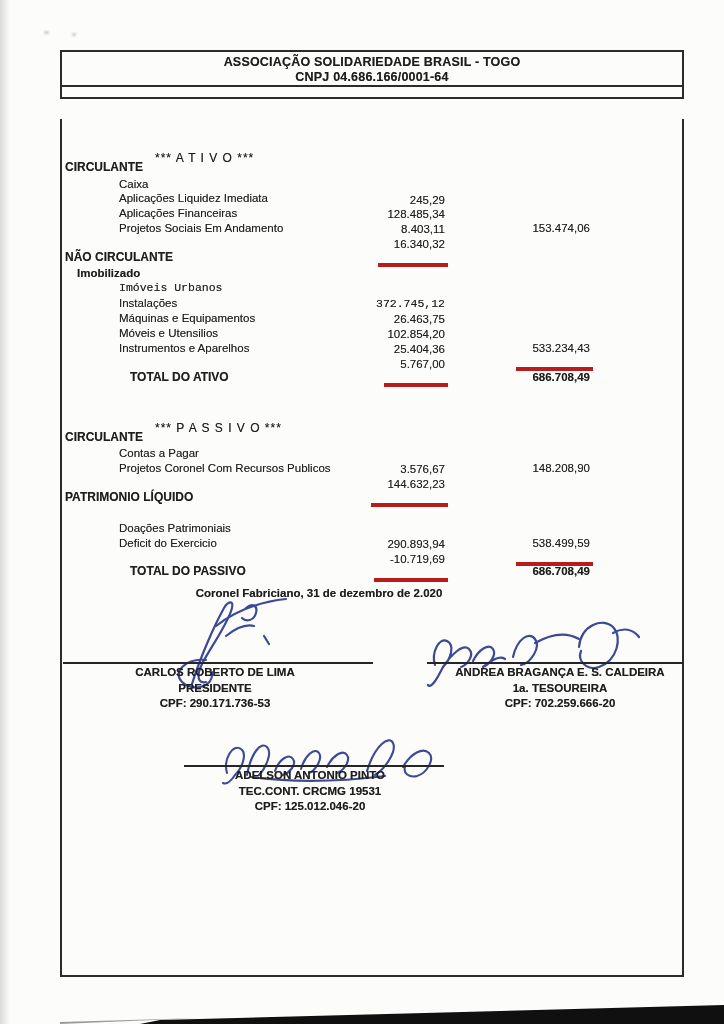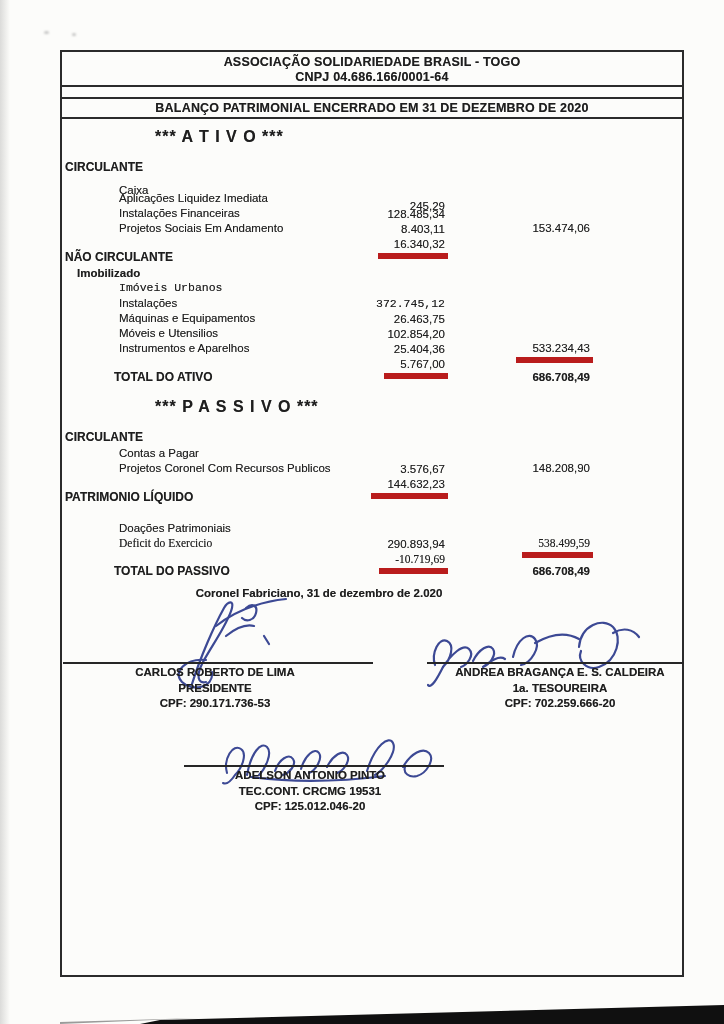--- a/index.html
+++ b/index.html
@@ -24,27 +24,27 @@
   .ctr{text-align:center;}
   .b{font-weight:700;}
   .hline{font-size:12.5px;font-weight:700;letter-spacing:.2px;line-height:15px;
     text-shadow:0 0 .4px rgba(0,0,0,.5);}
   
   .row{position:absolute;left:0;width:620px;height:15px;font-size:11.5px;line-height:14px;
     text-shadow:0 0 .4px rgba(0,0,0,.45);}
   .grp{left:3px;font-weight:700;font-size:12px;}
   .sub{left:15px;font-weight:700;font-size:11.5px;}
   .lbl{position:absolute;left:57px;white-space:nowrap;}
-  .lbl-total{position:absolute;left:52px;font-weight:700;font-size:12px;white-space:nowrap;}
+  .lbl-total{position:absolute;left:68px;font-weight:700;font-size:12px;white-space:nowrap;}
   .c1{position:absolute;left:230px;width:153px;text-align:right;margin-top:16px;}
   .c2{position:absolute;left:400px;width:128px;text-align:right;}
   .val{display:inline-block;}
-  .ul .val{border-bottom:6px solid #b91c1c;padding:0 3px 2px 16px;margin-right:-3px;}
-  .heading-stars{position:absolute;left:93px;font-weight:700;font-size:16px;letter-spacing:1px;
-    text-shadow:0 0 .4px rgba(0,0,0,.5);}
+  .ul .val{border-bottom:4px solid #b91c1c;padding:0 3px 12px 16px;margin-right:-3px;}
+  .heading-stars{position:absolute;left:93px;font-weight:400;font-size:12px;letter-spacing:1px;
+    text-shadow:0 0 .4px rgba(0,0,0,.5);margin-top:23px;}
   .dateline{position:absolute;left:257px;transform:translateX(-50%);white-space:nowrap;
     font-weight:700;font-size:11.5px;text-shadow:0 0 .4px rgba(0,0,0,.5);}
   
   .sigline{position:absolute;height:0;border-top:2px solid #262626;}
   .sigblock{position:absolute;width:280px;text-align:center;font-weight:700;font-size:11.5px;
     line-height:15.5px;text-shadow:0 0 .4px rgba(0,0,0,.5);}
   .sigsvg{position:absolute;}
   .sigsvg path{fill:none;stroke-linecap:round;stroke-linejoin:round;}
 </style>
 </head>
@@ -60,40 +60,37 @@
     <polygon points="60,18 200,14 60,20" fill="#3a3a3a" opacity=".5"></polygon>
   </svg>
 
   <div class="docbox">
 
     <div class="bx bx-header ctr">
       <div class="hline">ASSOCIAÇÃO SOLIDARIEDADE BRASIL - TOGO</div>
       <div class="hline">CNPJ 04.686.166/0001-64</div>
     </div>
     <div class="bx bx-band"></div>
-    <div class="bx bx-title ctr">
-      <div class="hline">BALANÇO PATRIMONIAL ENCERRADO EM 31 DE DEZEMBRO DE 2020</div>
-    </div>
 
     <div class="bx bx-main">
 
       <div class="heading-stars" style="top:9px;">***  A T I V O  ***</div>
 
       <div class="row grp" style="top:41px;">CIRCULANTE</div>
 
-      <div class="row" style="top:64px;">
+      <div class="row" style="top:58px;">
         <span class="lbl">Caixa</span>
         <span class="c1"><span class="val">245,29</span></span>
       </div>
       <div class="row" style="top:72px;">
         <span class="lbl">Aplicações Liquidez Imediata</span>
         <span class="c1"><span class="val">128.485,34</span></span>
       </div>
       <div class="row" style="top:87px;">
-        <span class="lbl">Instalações Financeiras</span>
+        <span class="lbl">Aplicações Financeiras</span>
         <span class="c1"><span class="val">8.403,11</span></span>
       </div>
       <div class="row" style="top:102px;">
         <span class="lbl">Projetos Sociais Em Andamento</span>
         <span class="c1 ul"><span class="val">16.340,32</span></span>
         <span class="c2"><span class="val">153.474,06</span></span>
       </div>
 
       <div class="row grp" style="top:131px;">NÃO CIRCULANTE</div>
       <div class="row sub" style="top:147px;">Imobilizado</div>
@@ -138,21 +135,21 @@
         <span class="c1 ul"><span class="val">144.632,23</span></span>
         <span class="c2"><span class="val">148.208,90</span></span>
       </div>
 
       <div class="row grp" style="top:371px;">PATRIMONIO LÍQUIDO</div>
 
       <div class="row" style="top:402px;">
         <span class="lbl">Doações Patrimoniais</span>
         <span class="c1"><span class="val">290.893,94</span></span>
       </div>
-      <div class="row" style="top:417px;font-family:Liberation Serif, serif;">
+      <div class="row" style="top:417px;">
         <span class="lbl">Deficit do Exercicio</span>
         <span class="c1 ul"><span class="val">-10.719,69</span></span>
         <span class="c2 ul"><span class="val">538.499,59</span></span>
       </div>
 
       <div class="row" style="top:445px;">
         <span class="lbl-total">TOTAL DO PASSIVO</span>
         <span class="c2 b"><span class="val">686.708,49</span></span>
       </div>
 

